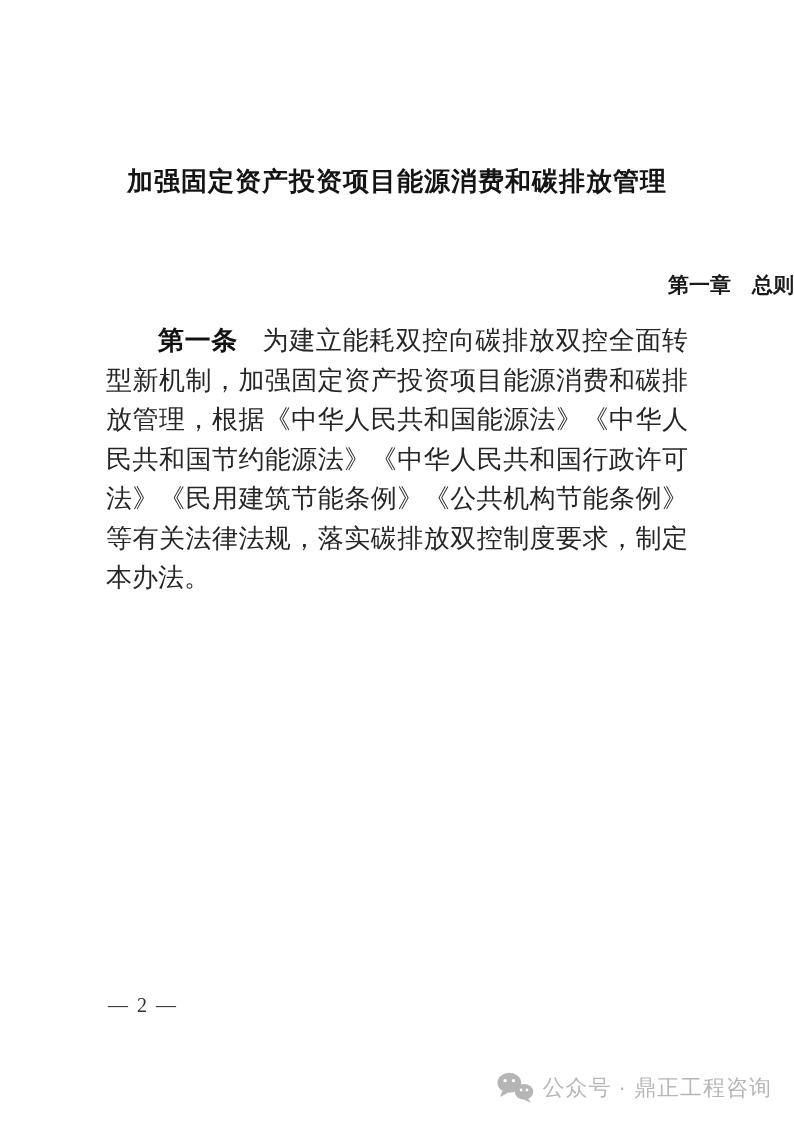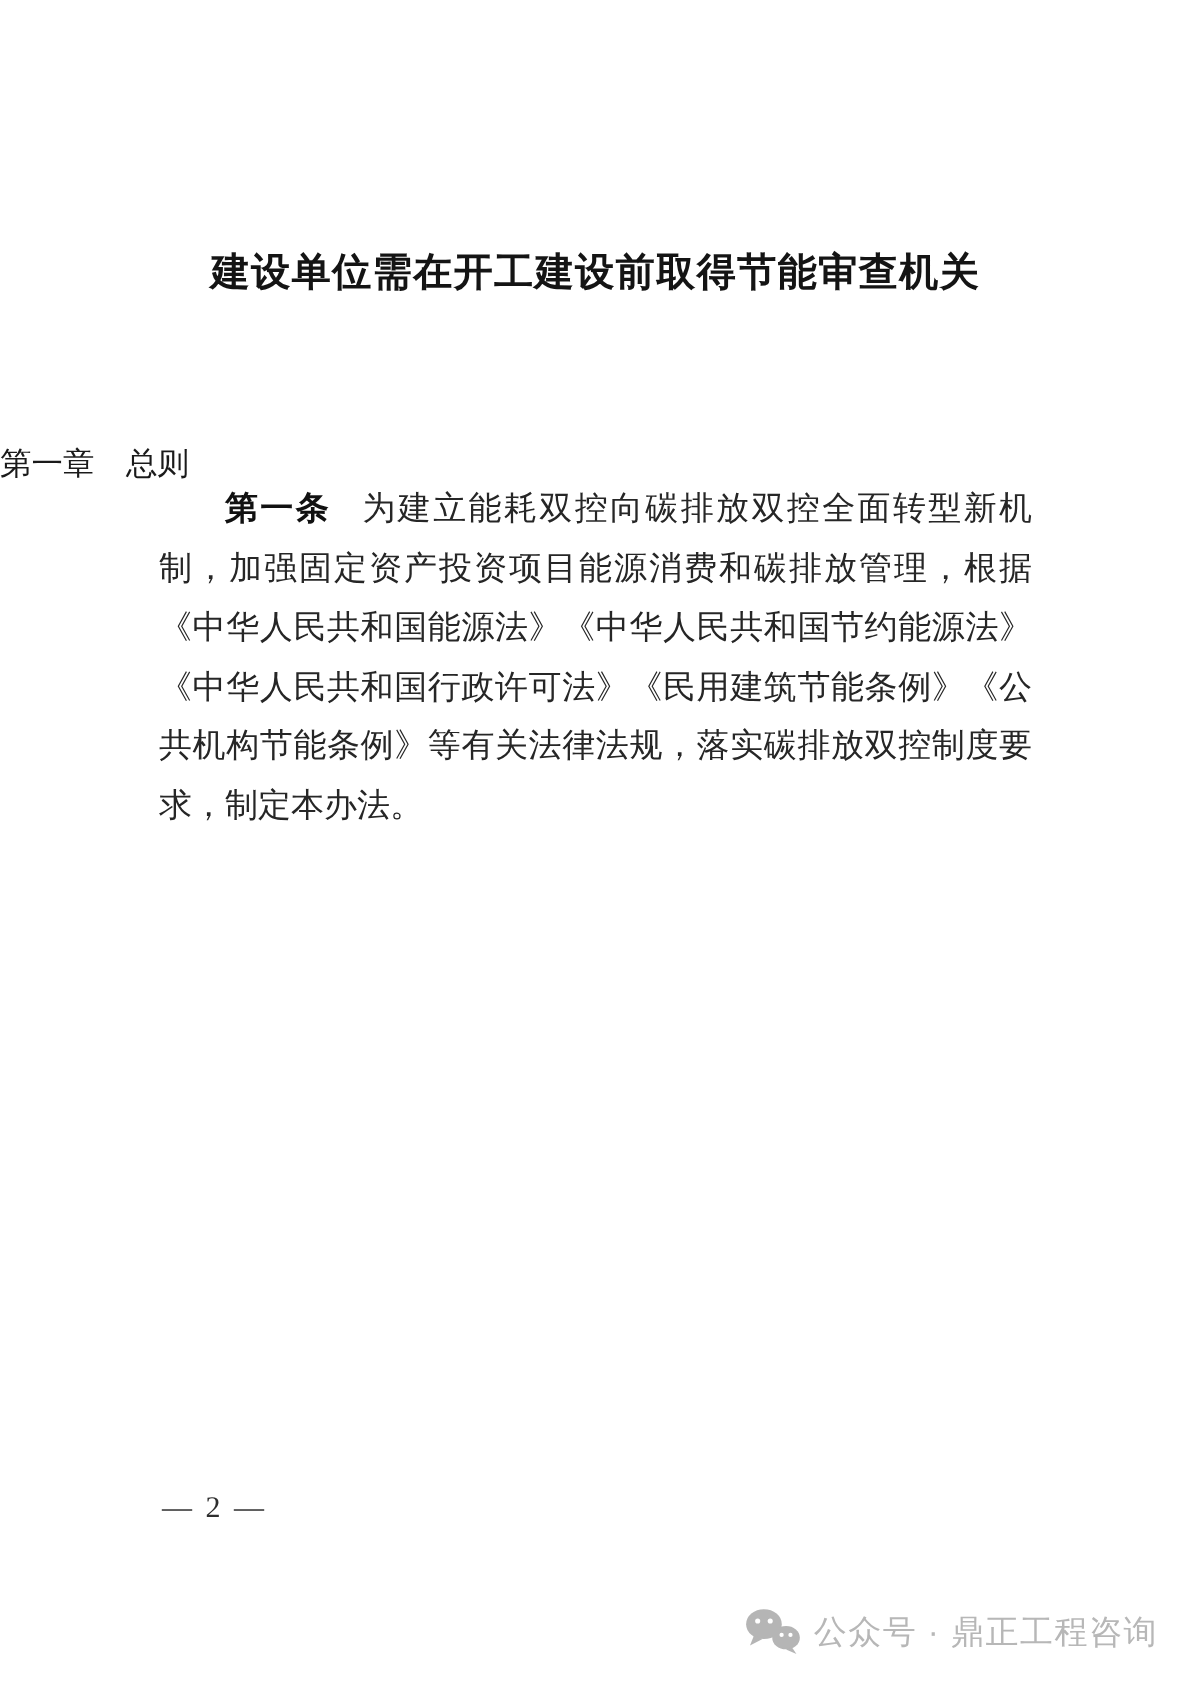--- a/index.html
+++ b/index.html
@@ -24,37 +24,35 @@
     font-size: 26px;
     font-weight: 700;
     letter-spacing: 1px;
     color: #141414;
   }
   .chapter-heading {
     position: absolute;
     top: 271px;
     left: 0;
     right: 0;
-    text-align: left;
+    text-align: right;
     font-size: 21px;
-    font-weight: 400;
+    font-weight: 700;
     color: #1a1a1a;
-    margin-top: 24px;
   }
   .body-text {
     position: absolute;
     top: 321px;
     left: 106px;
     width: 582px;
-    font-size: 22px;
+    font-size: 26px;
     line-height: 39.5px;
     color: #262626;
     text-align: justify;
     text-justify: inter-ideograph;
-    font-family: Liberation Mono, monospace;
   }
   .body-text p {
     margin: 0;
     text-indent: 2em;
   }
   .para-label {
     font-weight: 700;
     color: #111111;
     margin-right: 0.95em;
   }
@@ -82,21 +80,21 @@
     display: block;
     width: 38px;
     height: 33px;
   }
 </style>
 </head>
 <body>
 
 <div class="page">
 
-  <div class="doc-title">建设单位需在开工建设前取得节能审查机关</div>
+  <div class="doc-title">加强固定资产投资项目能源消费和碳排放管理</div>
 
   <div class="chapter-heading">第一章　总则</div>
 
   <div class="body-text">
     <p>
       <span class="para-label">第一条</span><span>为建立能耗双控向碳排放双控全面转型新机制，加强固定资产投资项目能源消费和碳排放管理，根据《中华人民共和国能源法》《中华人民共和国节约能源法》《中华人民共和国行政许可法》《民用建筑节能条例》《公共机构节能条例》等有关法律法规，落实碳排放双控制度要求，制定本办法。</span>
     </p>
   </div>
 
   <div class="page-number">— 2 —</div>

